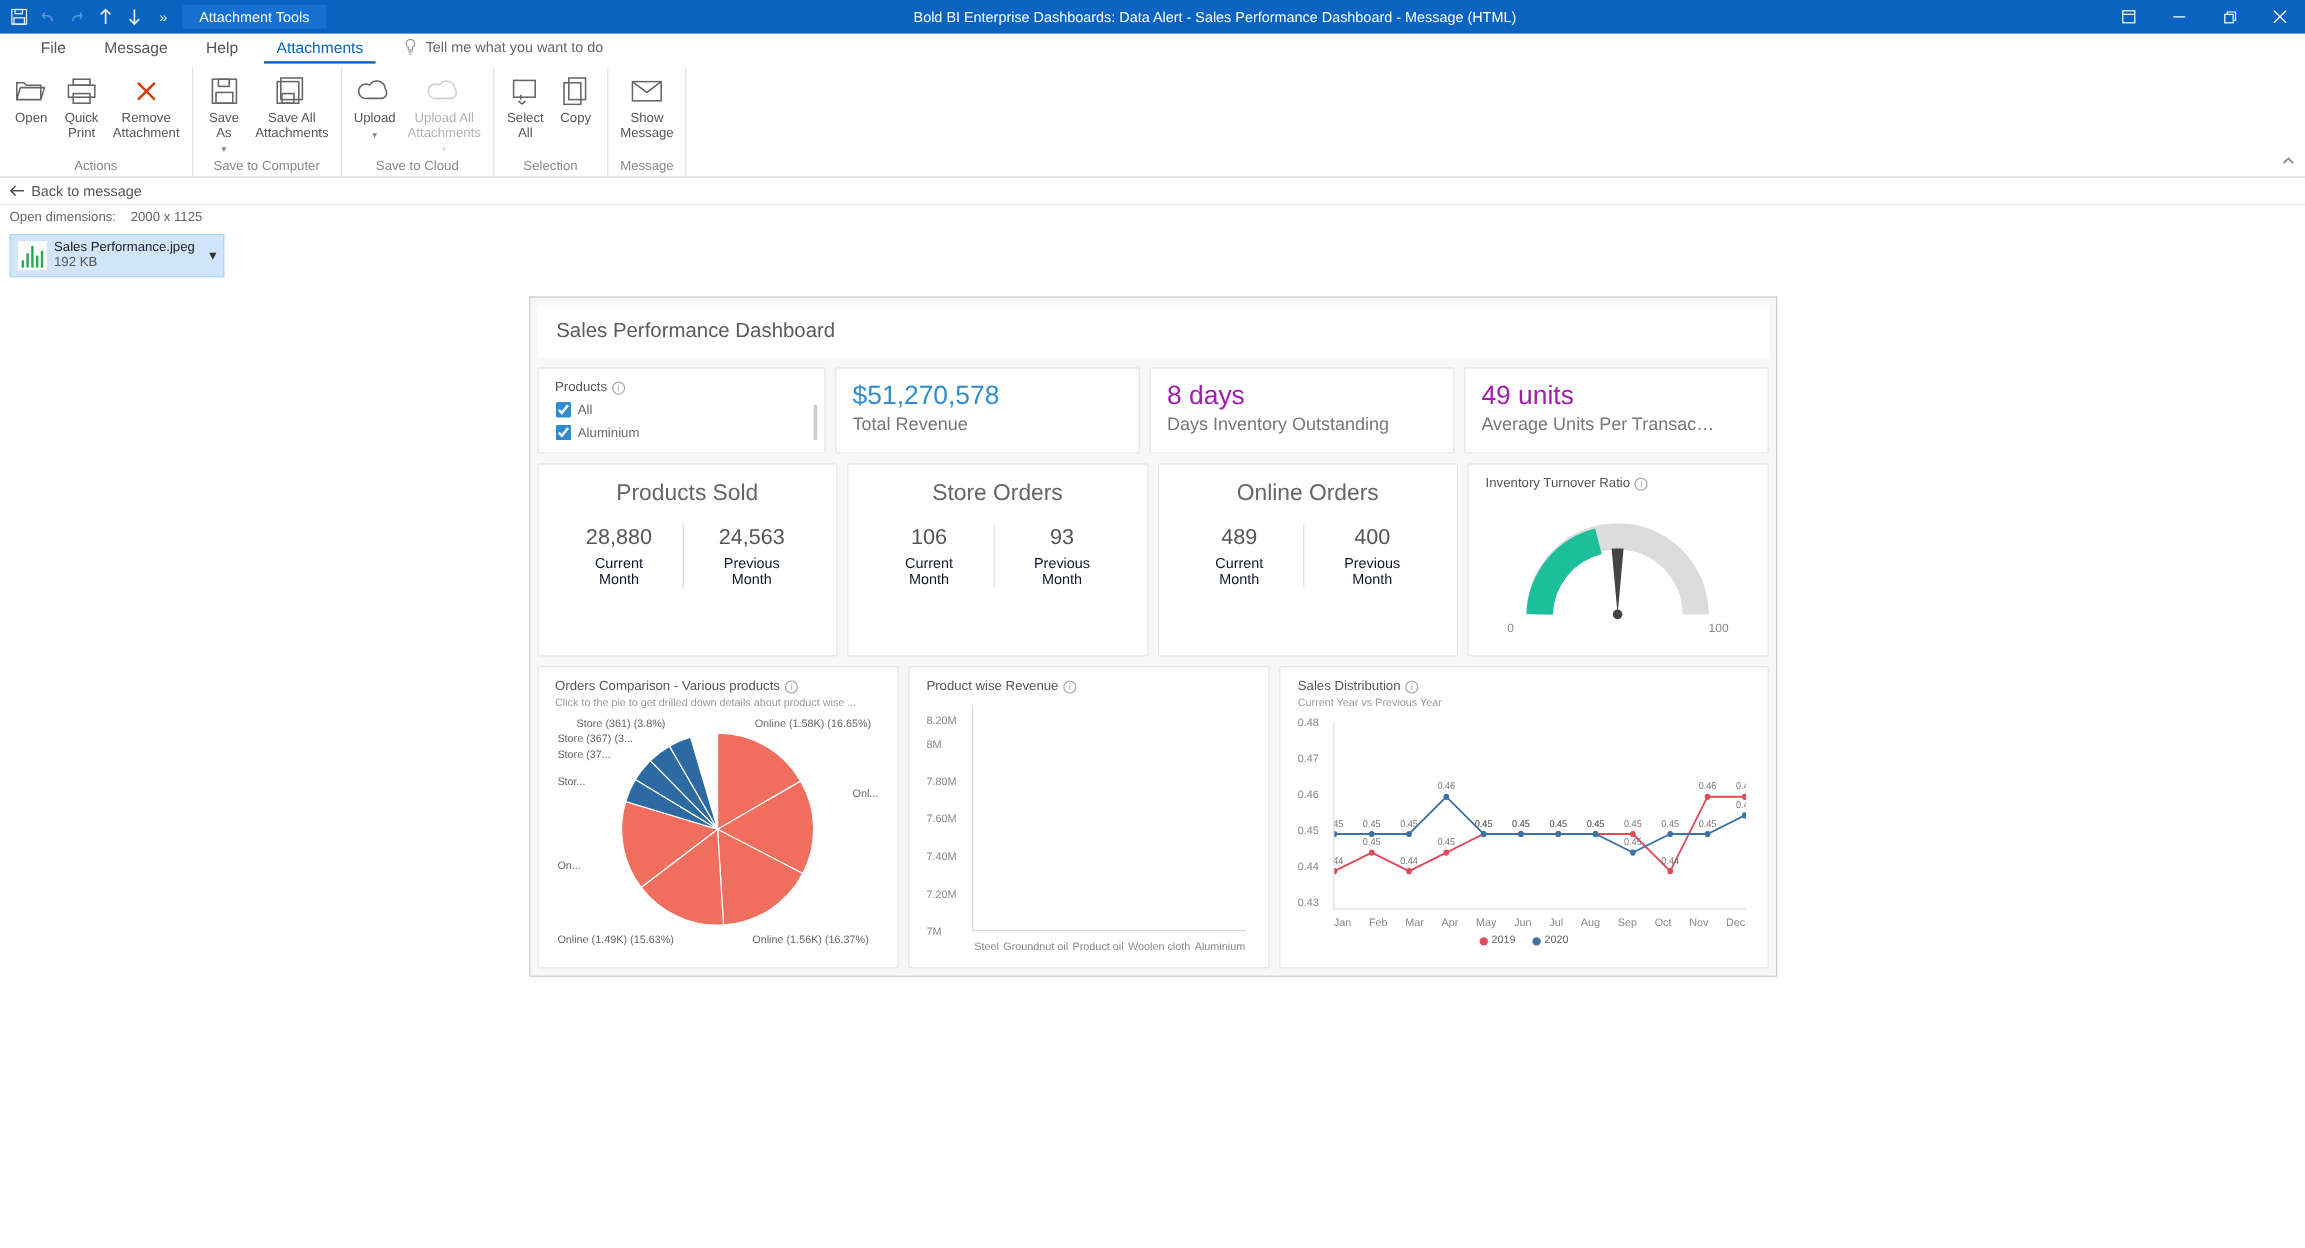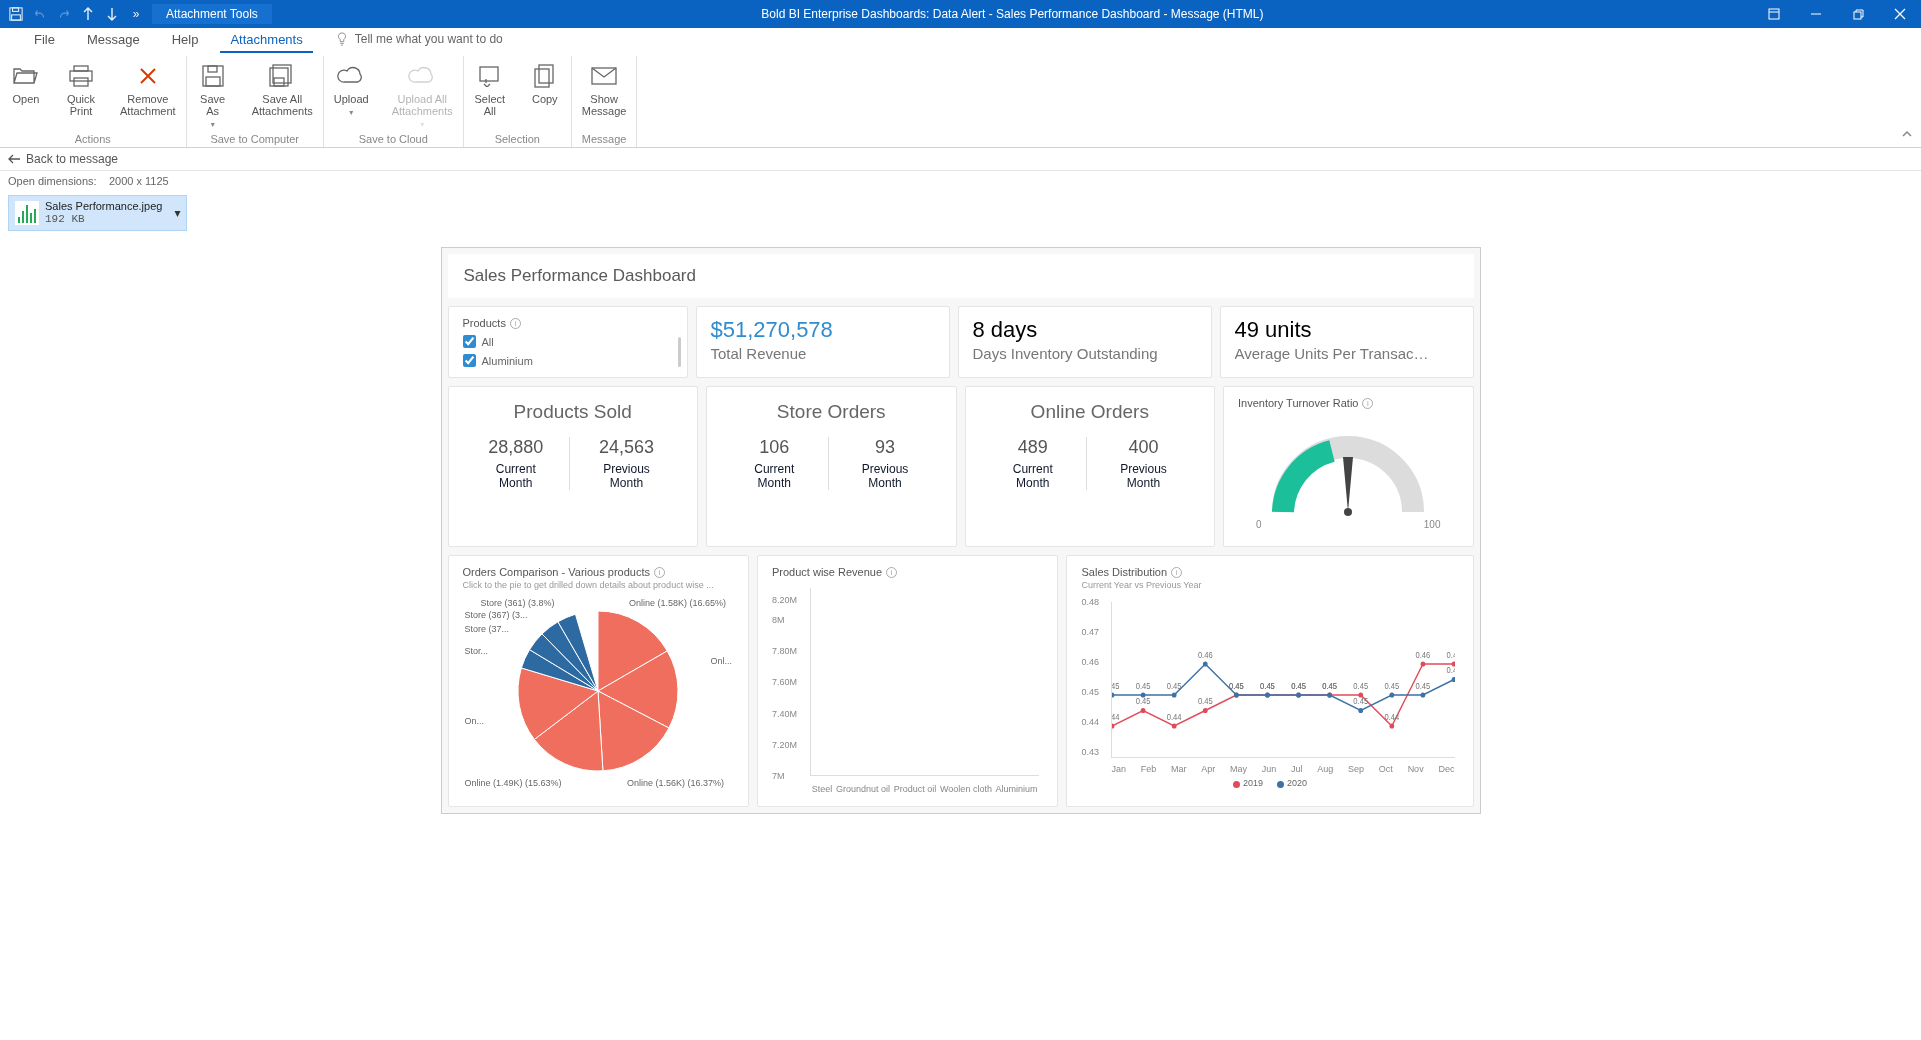--- a/index.html
+++ b/index.html
@@ -17,51 +17,51 @@
 
 
 .menubar { height:28px; display:flex; align-items:flex-start; border-bottom:0; padding:0 24px; gap:12px; }
 .menubar .mtab { padding:4px 10px; cursor:pointer; font-size:13px; color:#555; }
 .menubar .mtab.active { color:#0a63c1; border-bottom:2px solid #0a63c1; }
 .menubar .tell-me { display:flex; align-items:center; gap:6px; padding:4px 10px; color:#666; }
 
 
 .ribbon { display:flex; border-bottom:1px solid #d0d0d0; height:92px; position:relative; }
 .ribbon-group { display:flex; flex-direction:column; justify-content:space-between; padding:4px 6px 2px; border-right:1px solid #e1e1e1; }
-.ribbon-group .btns { display:flex; gap:15px; }
+.ribbon-group .btns { display:flex; gap:2px; }
 .ribbon-btn { display:flex; flex-direction:column; align-items:center; justify-content:flex-start; width:auto; min-width:40px; padding:2px 4px; cursor:pointer; text-align:center; font-size:11px; color:#555; gap:3px; }
 .ribbon-btn .ic { width:28px; height:28px; display:flex; align-items:center; justify-content:center; }
 .ribbon-btn.disabled { opacity:.45; cursor:default; }
 .ribbon-group-label { text-align:center; font-size:11px; color:#888; padding-top:2px; }
 .ribbon-collapse { position:absolute; right:8px; bottom:4px; cursor:pointer; color:#888; }
 
 
 .navbar { display:flex; align-items:center; padding:4px 8px; gap:6px; border-bottom:1px solid #e4e4e4; font-size:12px; color:#555; }
 .img-dims { padding:4px 8px; font-size:11px; color:#666; }
 
 
 .attach-row { padding:4px 8px 6px; display:flex; }
 .attach-chip { display:flex; align-items:center; background:#d1e6fb; border:1px solid #b0d4f5; padding:4px 6px; gap:6px; cursor:pointer; }
 .attach-thumb { width:24px; height:24px; background:#fff; display:flex; align-items:flex-end; justify-content:space-around; padding:2px; }
 .attach-thumb .bar { width:2px; background:#2a5; }
 .attach-info { display:flex; flex-direction:column; font-size:11px; line-height:1.2; }
 .attach-info .name { color:#222; }
-.attach-info .size { color:#555;font-family:Liberation Mono, monospace; }
+.attach-info .size { color:#555; }
 .attach-chip .chev { color:#333; margin-left:6px; }
 
 
 .preview-wrap { padding:10px; height:calc(100vh - 220px); overflow:auto; }
 .dashboard { width:1040px; margin:0 auto; border:1px solid #ccc; background:#f7f7f7; padding:6px; }
 .dash-title { background:#fff; padding:12px 16px; font-size:17px; color:#5a5a5a; font-weight:500; }
 .dash-grid { display:grid; gap:8px; margin-top:8px; }
 .row1 { grid-template-columns:240px 1fr 1fr 1fr; }
 .row2 { grid-template-columns:1fr 1fr 1fr 1fr; }
 .row3 { grid-template-columns:1fr 1fr 1.35fr; }
 .card { background:#fff; border:1px solid #e5e5e5; border-radius:2px; padding:10px 14px; }
-.kpi-val { font-size:22px; color:#000000; font-weight:400; }
+.kpi-val { font-size:22px; color:#a21caf; font-weight:400; }
 .kpi-val.accent { color:#2f8cd0; }
 .kpi-lbl { font-size:15px; color:#777; margin-top:2px; white-space:nowrap; overflow:hidden; text-overflow:ellipsis; }
 
 .card-title { font-size:11px; color:#555; display:flex; align-items:flex-end; gap:4px; }
 .card-title .info { width:11px; height:11px; border:1px solid #aaa; border-radius:50%; display:inline-flex; align-items:center; justify-content:center; font-size:8px; color:#aaa; }
 
 
 .filter-card .opt { display:flex; align-items:center; gap:6px; font-size:11px; color:#666; margin-top:6px; }
 .filter-card .opt input { accent-color:#2f8cd0; }
 .filter-scroll { position:absolute; right:6px; top:30px; width:3px; height:30px; background:#ccc; border-radius:2px; }

